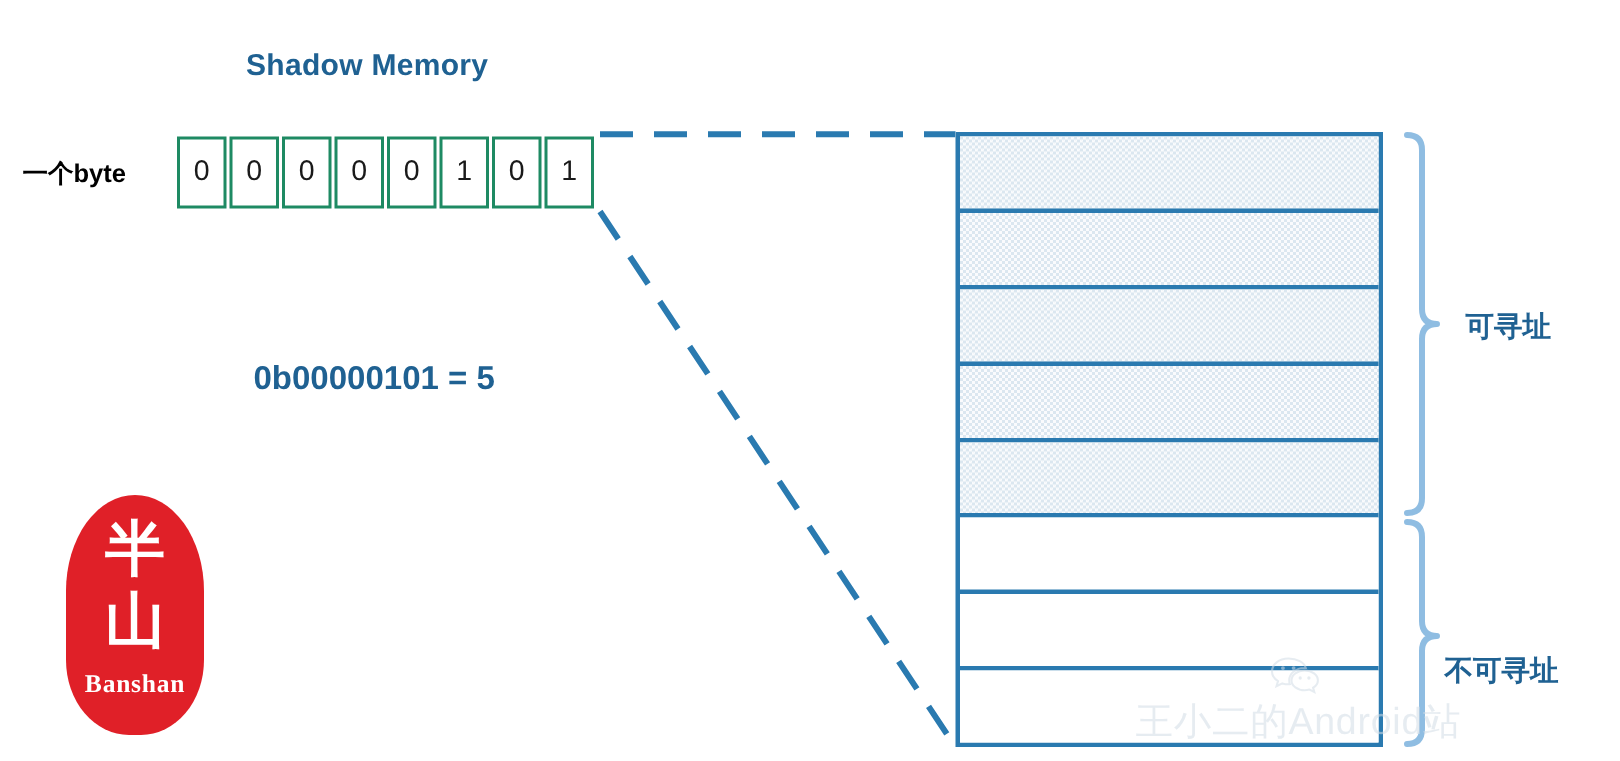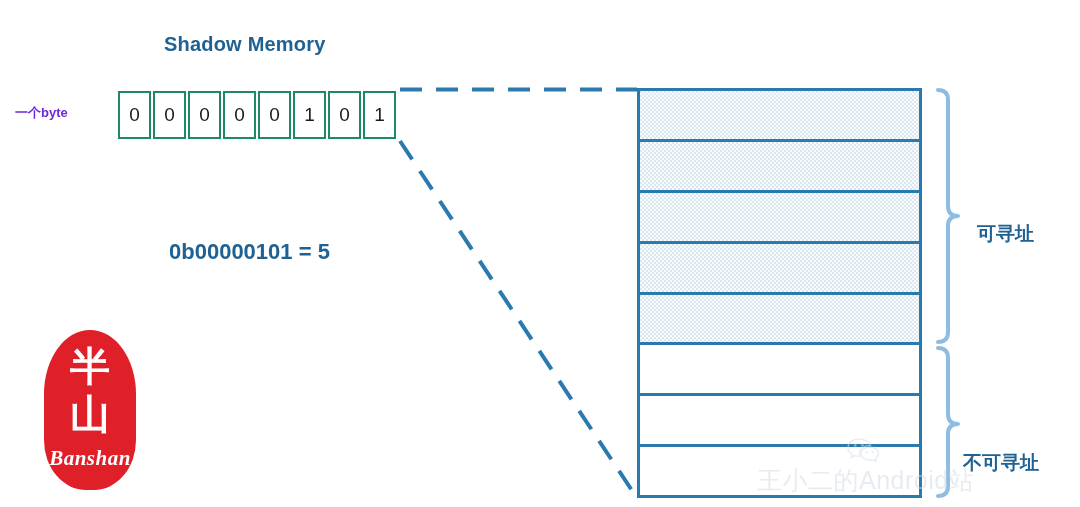--- a/index.html
+++ b/index.html
@@ -28,23 +28,23 @@
     white-space: nowrap;
   }
   #shadow-title { left: 164px; top: 33px; }
   #normal-title { left: 697px; top: 33px; }
 
   
   #byte-label {
     position: absolute;
     left: 15px;
     top: 104px;
-    font-size: 13px;
-    font-weight: bold;
-    color: #6d28d9;
+    font-size: 17px;
+    font-weight: bold;
+    color: #000000;
     white-space: nowrap;
   }
 
   
   #byte-row {
     position: absolute;
     left: 118px;
     top: 91px;
     display: flex;
   }
@@ -119,21 +119,20 @@
     width: 1080px;
     height: 507px;
     pointer-events: none;
   }
   .brace-label {
     position: absolute;
     font-size: 19px;
     font-weight: bold;
     color: #1f6192;
     white-space: nowrap;
-    margin-top: 16px;
   }
   #label-addressable { left: 977px; top: 205px; }
   #label-unaddressable { left: 963px; top: 434px; }
 
   
   #seal {
     position: absolute;
     left: 44px;
     top: 330px;
     width: 92px;
@@ -161,22 +160,21 @@
     font-family: "DejaVu Sans", sans-serif;
   }
   #seal-char2 {
     top: 62px;
     font-size: 40px;
     line-height: 44px;
     font-family: "DejaVu Sans", sans-serif;
   }
   #seal-roman {
     top: 116px;
-    font-size: 21px;
-    font-style: italic;
+    font-size: 17px;
     font-family: "Liberation Serif", serif;
     letter-spacing: 0.5px;
   }
 
   
   #watermark {
     position: absolute;
     left: 757px;
     top: 436px;
     display: flex;

